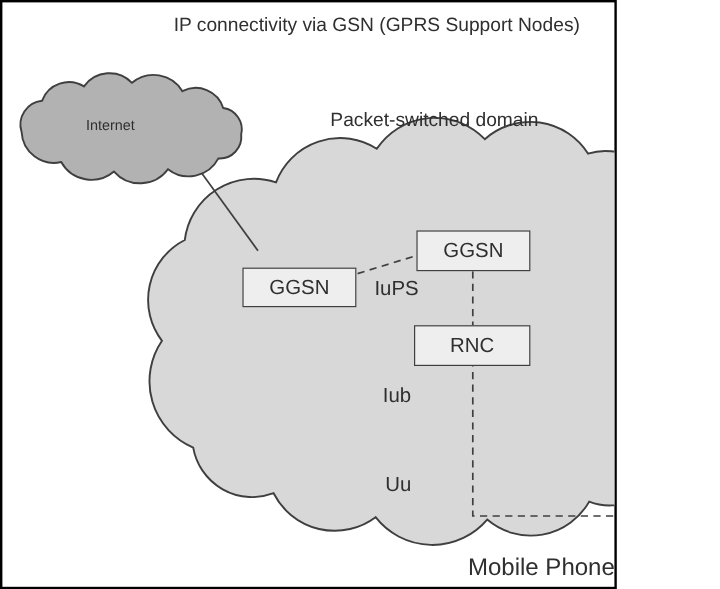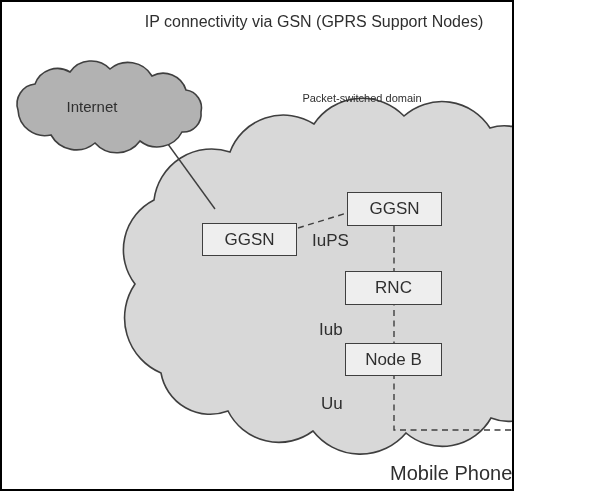--- a/index.html
+++ b/index.html
@@ -14,22 +14,22 @@
     overflow:hidden;
   }
   .stage svg{position:absolute;left:0;top:0;}
   .cloud-big{fill:var(--cloud-fill,#d8d8d8);stroke:var(--line,#3f3f3f);stroke-width:1.6;}
   .cloud-internet{fill:var(--internet-fill,#b2b2b2);stroke:var(--line,#3f3f3f);stroke-width:1.6;}
   .solid-link{stroke:var(--line,#3f3f3f);stroke-width:1.4;fill:none;}
   .dashed-link{stroke:var(--line,#3f3f3f);stroke-width:1.4;fill:none;stroke-dasharray:6 4.5;}
 
   .txt{position:absolute;line-height:1.15;white-space:nowrap;}
   .title{left:24px;top:11px;width:576px;text-align:center;font-size:16px;}
-  .lbl-psdomain{left:240px;top:90px;width:240px;text-align:center;font-size:11px;}
-  .lbl-internet{left:38px;top:96px;width:104px;text-align:center;font-size:15px;}
+  .lbl-psdomain{left:240px;top:90px;width:240px;text-align:center;font-size:16px;}
+  .lbl-internet{left:38px;top:96px;width:104px;text-align:center;font-size:12px;}
   .lbl-iups{left:310px;top:229px;font-size:17px;}
   .lbl-iub{left:317px;top:318px;font-size:17px;}
   .lbl-uu{left:319px;top:392px;font-size:17px;}
   .lbl-mobile{left:388px;top:460px;width:127px;text-align:left;font-size:20px;}
 
   .node-box{
     position:absolute;box-sizing:border-box;
     background:var(--box-fill,#eee);
     border:1.5px solid var(--line,#3f3f3f);
     display:flex;align-items:center;justify-content:center;
@@ -115,23 +115,20 @@
 
   <div class="node-box box-ggsn">
     <span>GGSN</span>
   </div>
   <div class="node-box box-sgsn">
     <span>GGSN</span>
   </div>
   <div class="node-box box-rnc">
     <span>RNC</span>
   </div>
-  <div class="node-box box-nodeb">
-    <span>Node B</span>
-  </div>
 
   <div class="txt lbl-iups">IuPS</div>
   <div class="txt lbl-iub">Iub</div>
   <div class="txt lbl-uu">Uu</div>
 
   <div class="phone">
     <div class="phone-speaker"></div>
     <div class="phone-screen">
       <div class="phone-statusbar"></div>
       <div class="phone-apps">

